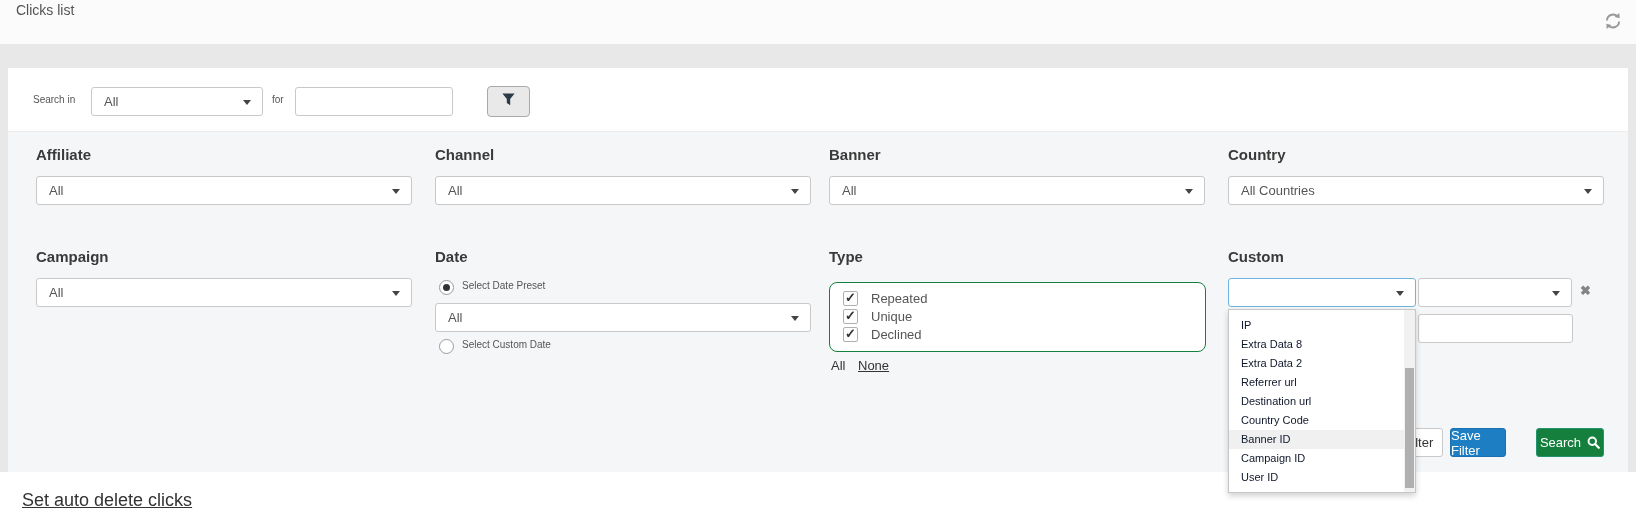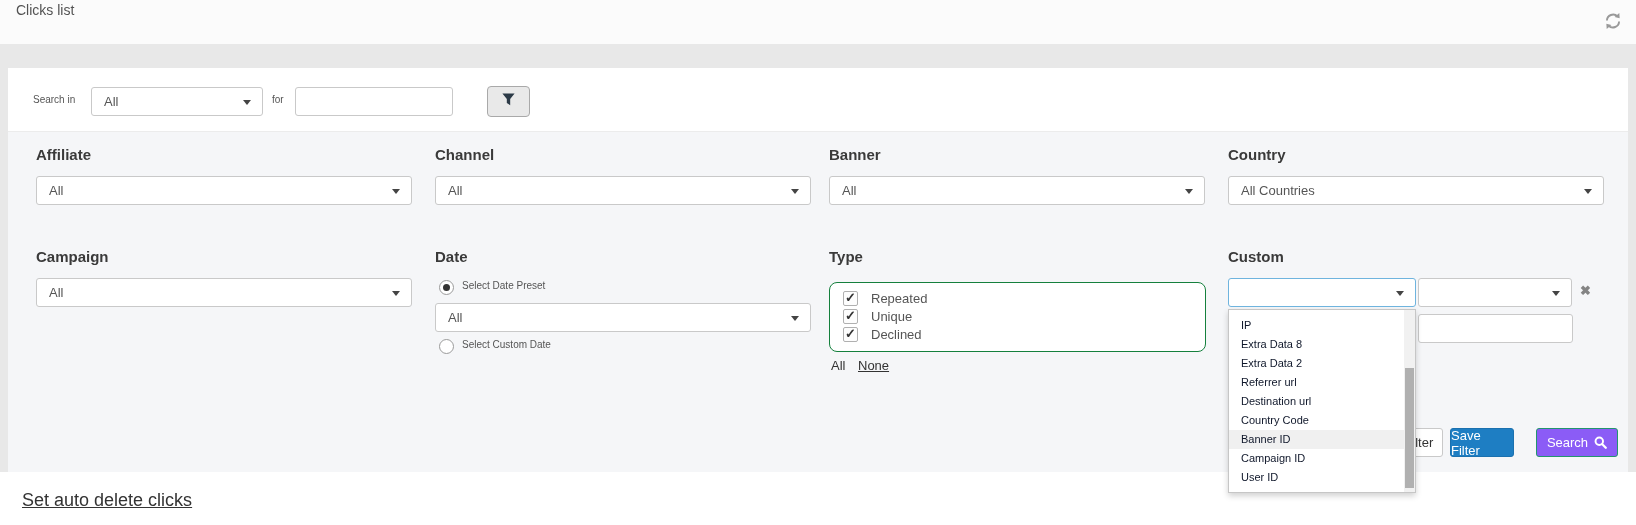--- a/index.html
+++ b/index.html
@@ -51,22 +51,22 @@
   .dd { left:1228px; top:309px; width:188px; height:184px; background:#fff; border:1px solid #c6c6c6;
         box-shadow:0 3px 6px rgba(0,0,0,.18); z-index:20; padding-top:6px; }
   .dd-item { height:19px; line-height:19px; padding-left:12px; font-size:11px; color:#0f172a; cursor:pointer; width:176px; }
   .dd-item.hl { background:#f0f0f0; }
   .dd-scroll { position:absolute; right:0; top:0; width:11px; height:182px; background:#f1f1f1; }
   .dd-thumb { position:absolute; left:1px; top:58px; width:9px; height:120px; background:#b0b0b0; cursor:pointer; }
 
   
   .btn { height:29px; border-radius:3px; font-size:13px; display:flex; align-items:center; justify-content:center; cursor:pointer; }
   .btn-reset { left:1357px; top:428px; width:86px; background:#fff; border:1px solid #c9c9c9; color:#333; z-index:1; }
-  .btn-save { left:1450px; top:428px; width:64px; background:#1e7ec3; color:#fff; border:1px solid #1b71af;justify-content:flex-end; }
-  .btn-search { left:1536px; top:428px; width:82px; background:#8b5cf6; color:#fff; border:1px solid #23946f; gap:6px; }
+  .btn-save { left:1450px; top:428px; width:56px; background:#1e7ec3; color:#fff; border:1px solid #1b71af;justify-content:flex-end; }
+  .btn-search { left:1536px; top:428px; width:68px; background:#15803d; color:#fff; border:1px solid #23946f; gap:6px; }
 
   
   .footer { left:0; top:472px; width:1636px; height:53px; background:#fff; }
   .footer-link { left:22px; top:18px; font-size:18px; color:#333; text-decoration:underline; cursor:pointer; }
 </style>
 </head>
 <body>
 
 <div class="abs header">
   <div class="abs page-title">Clicks list</div>

